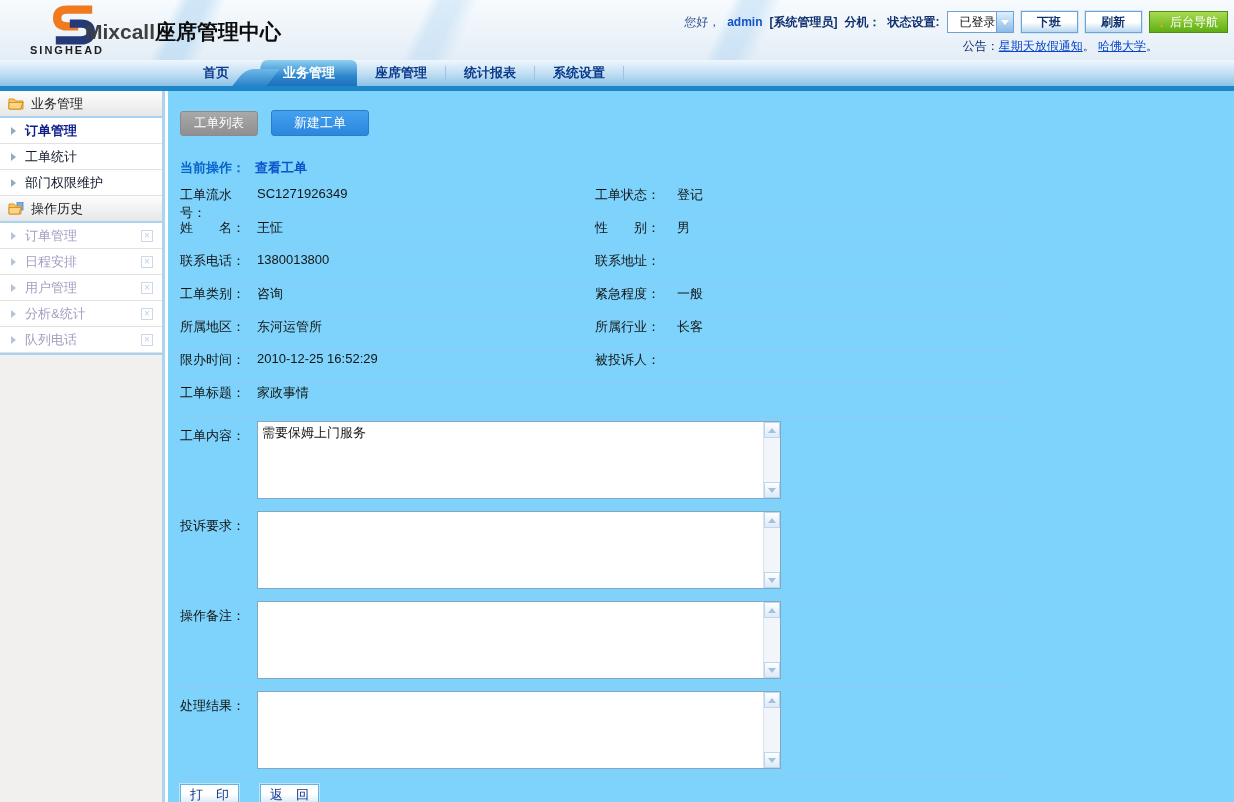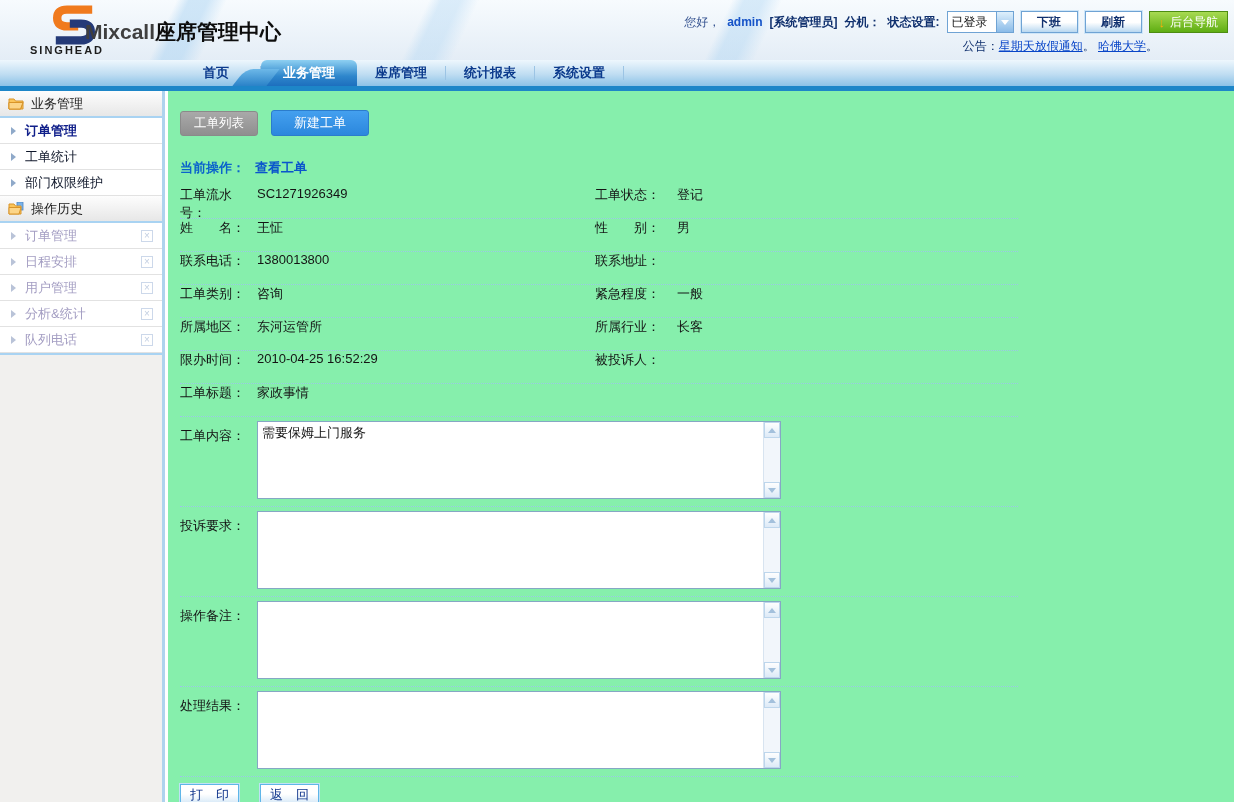--- a/index.html
+++ b/index.html
@@ -19,21 +19,21 @@
   .app-title { position:absolute; left:85px; top:18px; font-size:21px; white-space:nowrap; }
   .app-title .en { color:#3f3f3f; font-weight:bold; }
   .app-title .cn { color:#0d0d0d; font-weight:bold; }
 
   .hdr-controls { position:absolute; top:11px; right:6px; display:flex; align-items:center; gap:7px; font-size:12px; color:#16377e; white-space:nowrap; }
   .hdr-controls .greet { color:#33518f; }
   .hdr-controls .user { color:#1653c8; font-weight:bold; }
   .hdr-controls .role { color:#10306e; font-weight:bold; }
   .hdr-controls .lab { color:#10306e; font-weight:bold; }
   .sel { display:flex; height:22px; border:1px solid #6fa3d4; background:#fff; align-items:stretch; cursor:pointer; }
-  .sel .sel-txt { width:48px; font-size:12px; color:#111; display:flex; align-items:center; padding-left:4px; }
+  .sel .sel-txt { width:48px; font-size:12px; color:#111; display:flex; align-items:center; padding-left:12px; }
   .sel .sel-btn { width:17px; background:linear-gradient(#dff0fc,#8abbe8); border-left:1px solid #6fa3d4; display:flex; align-items:center; justify-content:center; }
   .sel .sel-btn i { width:0; height:0; border-left:4px solid transparent; border-right:4px solid transparent; border-top:5px solid #ffffff; }
   .btn-xp { height:22px; min-width:57px; padding:0 8px; border:1px solid #6fa3d4; outline:1px solid #cfe6f8;
     background:linear-gradient(#ffffff 52%, #b9d8f0); color:#10306e; font-size:12px; font-weight:bold; cursor:pointer; }
   .btn-green { height:22px; padding:0 9px; border:1px solid #4d8d12; background:linear-gradient(#a8da52,#5fae13);
     color:#fff; font-size:12px; display:flex; align-items:center; gap:5px; cursor:pointer; }
   .btn-green .dl { color:#ffb300; font-weight:bold; font-size:13px; text-shadow:0 0 1px #7a4; }
   .announce { position:absolute; top:38px; right:76px; font-size:12px; color:#10306e; white-space:nowrap; }
   .announce a { color:#0a46c8; text-decoration:underline; cursor:pointer; }
 
@@ -58,21 +58,21 @@
   .tri { width:0; height:0; border-top:4px solid transparent; border-bottom:4px solid transparent; border-left:5px solid #8fa9c9; margin-right:9px; }
   .g1 .side-item { color:#0f172a; }
   .side-item.bold { font-weight:bold; color:#101f8a; }
   .g2 .side-item { color:#a39dc2; }
   .g2 .tri { border-left-color:#b9c3d8; }
   .close-box { margin-left:auto; margin-right:9px; width:12px; height:12px; border:1px solid #ccd8ea; color:#c3cfe2;
     font-size:10px; line-height:10px; text-align:center; cursor:pointer; }
   .side-end { height:2px; background:#a9d3f2; }
 
   
-  .main { position:absolute; top:91px; left:168px; right:0; bottom:0; background:#86efac; padding-left:12px; overflow:hidden; }
+  .main { position:absolute; top:91px; left:168px; right:0; bottom:0; background:#7dd3fc; padding-left:12px; overflow:hidden; }
   .toolbar { margin-top:19px; display:flex; gap:13px; align-items:center; }
   .btn-gray { padding:3px 13px; font-size:12.5px; color:#fff; background:linear-gradient(#a9a9a9,#8f8f8f); border:1px solid #8a8a8a; border-radius:3px; cursor:pointer; }
   .btn-blue { padding:3px 22px; font-size:13px; color:#fff; background:linear-gradient(#44a0ef,#2b87dd); border:1px solid #2b7ccc; border-radius:3px; cursor:pointer; }
   .crumb { margin-top:23px; font-size:13px; font-weight:bold; color:#0a63cc; }
   .crumb .val { margin-left:10px; color:#0a55cc; }
 
   .form { width:838px; margin-top:9px; font-size:13px; color:#141414; }
   .frow { display:flex; align-items:flex-start; height:33px; border-bottom:1px dotted #9cc6e8; }
   .frow .l-lbl { width:77px; }
   .frow .l-val { width:338px; }
@@ -249,21 +249,21 @@
         <span class="r-val">一般</span>
       </div>
       <div class="frow">
         <span class="l-lbl">所属地区：</span>
         <span class="l-val">东河运管所</span>
         <span class="r-lbl">所属行业：</span>
         <span class="r-val">长客</span>
       </div>
       <div class="frow">
         <span class="l-lbl">限办时间：</span>
-        <span class="l-val">2010-04-25 16:52:29</span>
+        <span class="l-val">2010-12-25 16:52:29</span>
         <span class="r-lbl">被投诉人：</span>
         <span class="r-val"></span>
       </div>
       <div class="frow">
         <span class="l-lbl">工单标题：</span>
         <span class="l-val">家政事情</span>
       </div>
 
       <div class="ta-row">
         <span class="lbl">工单内容：</span>

